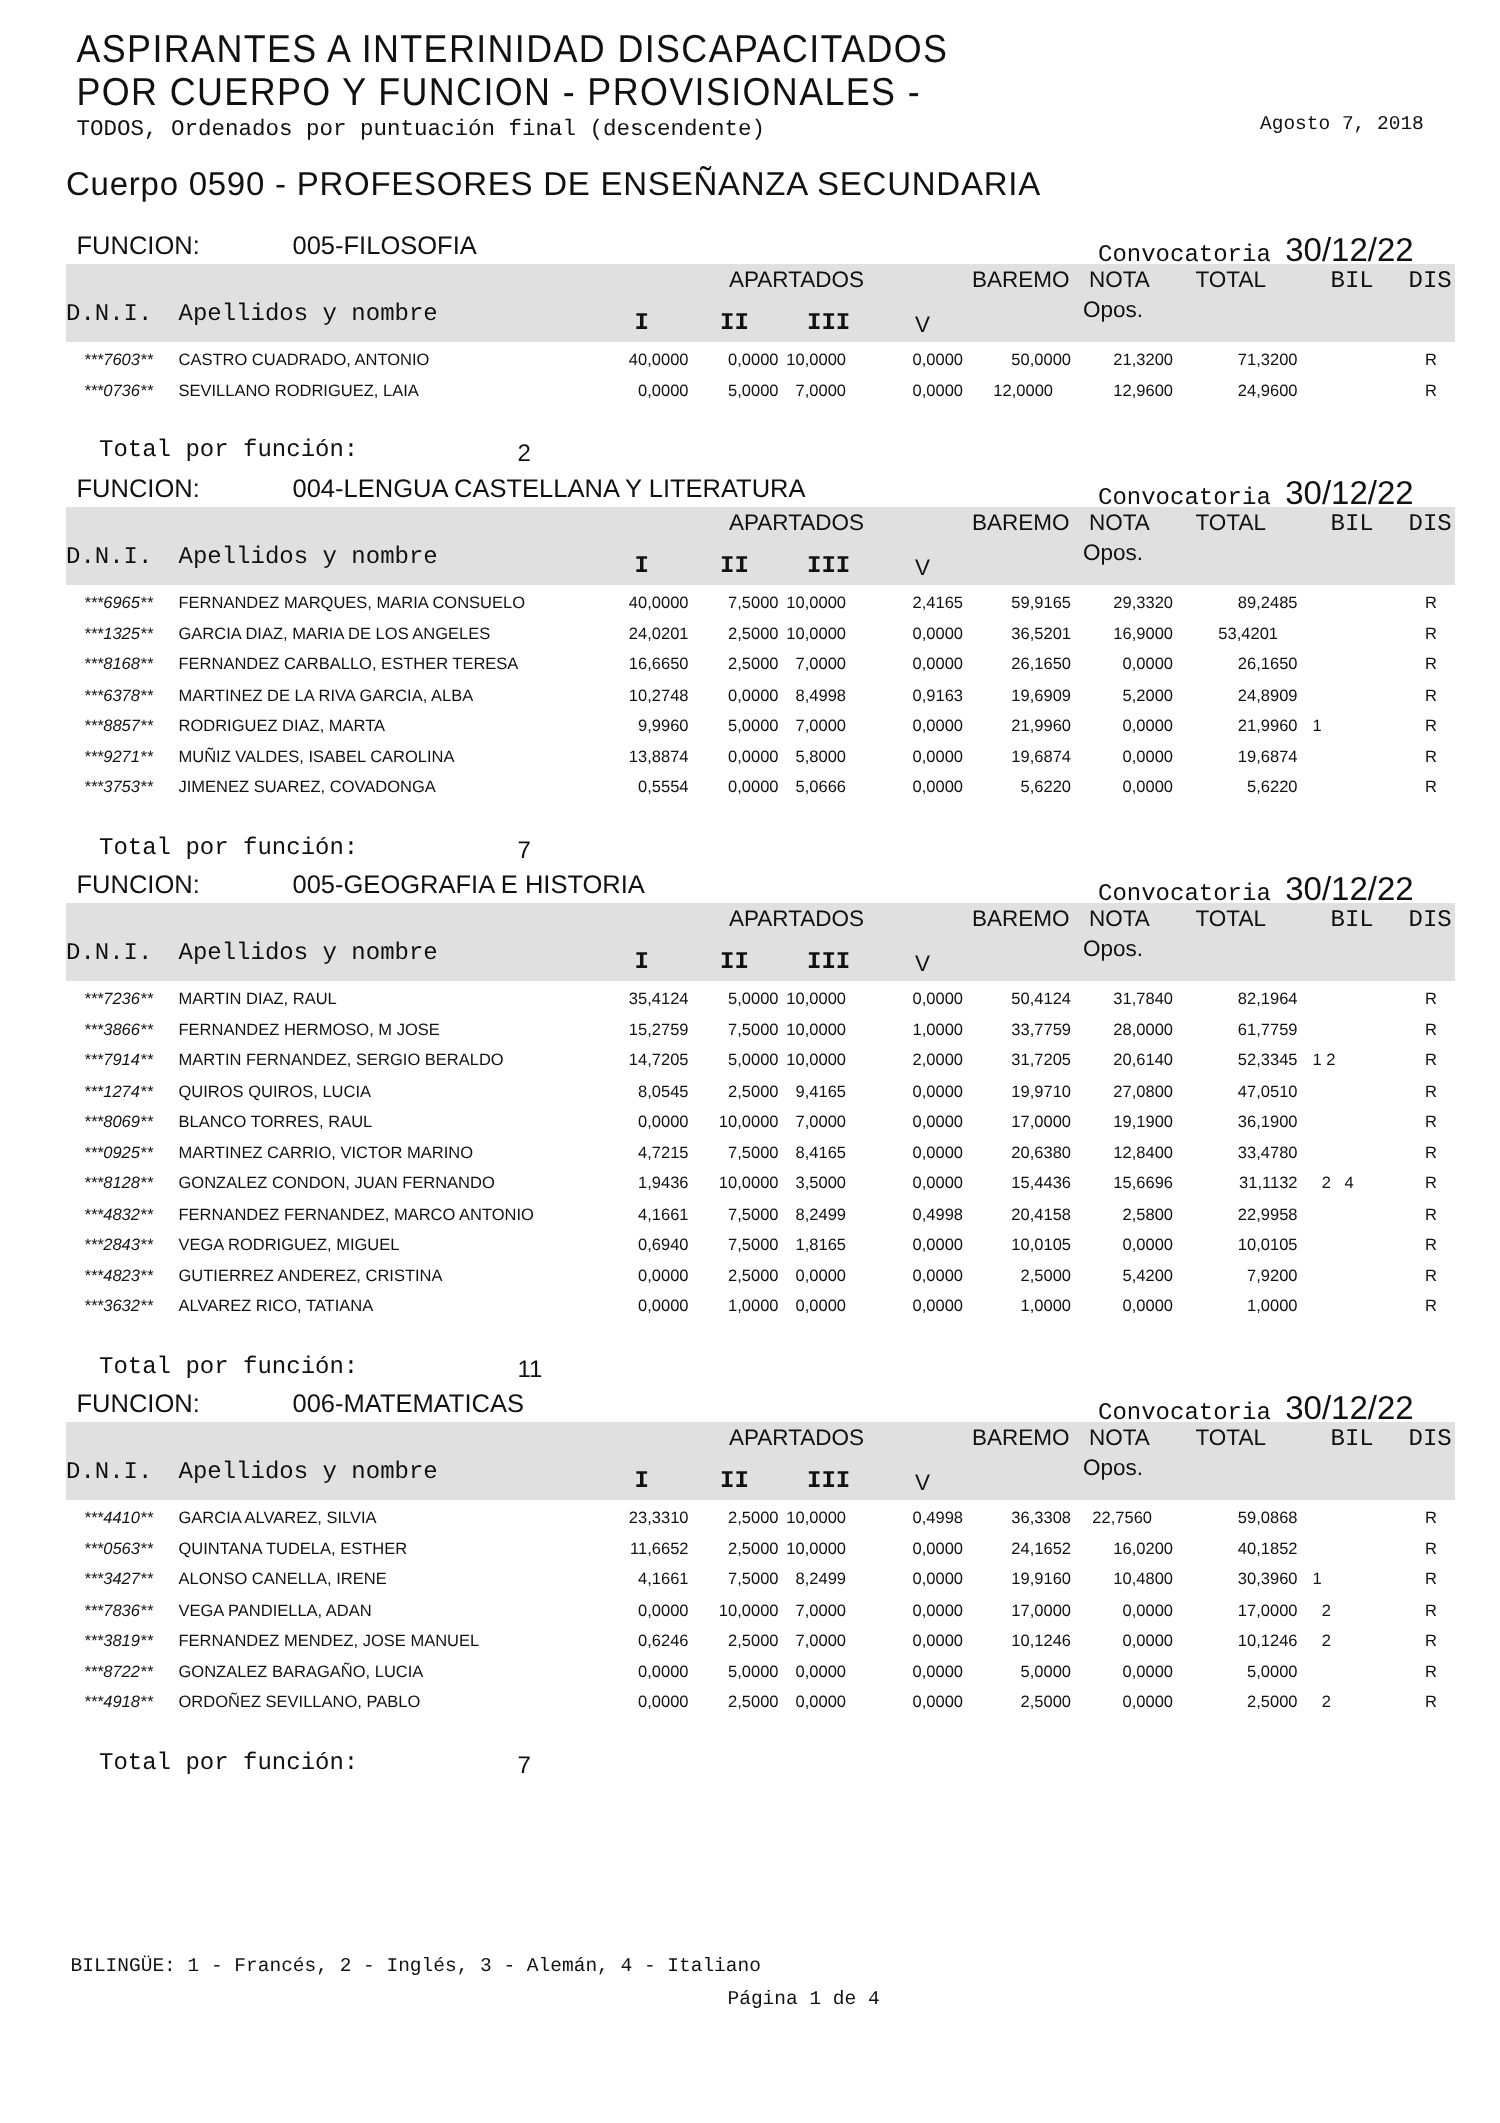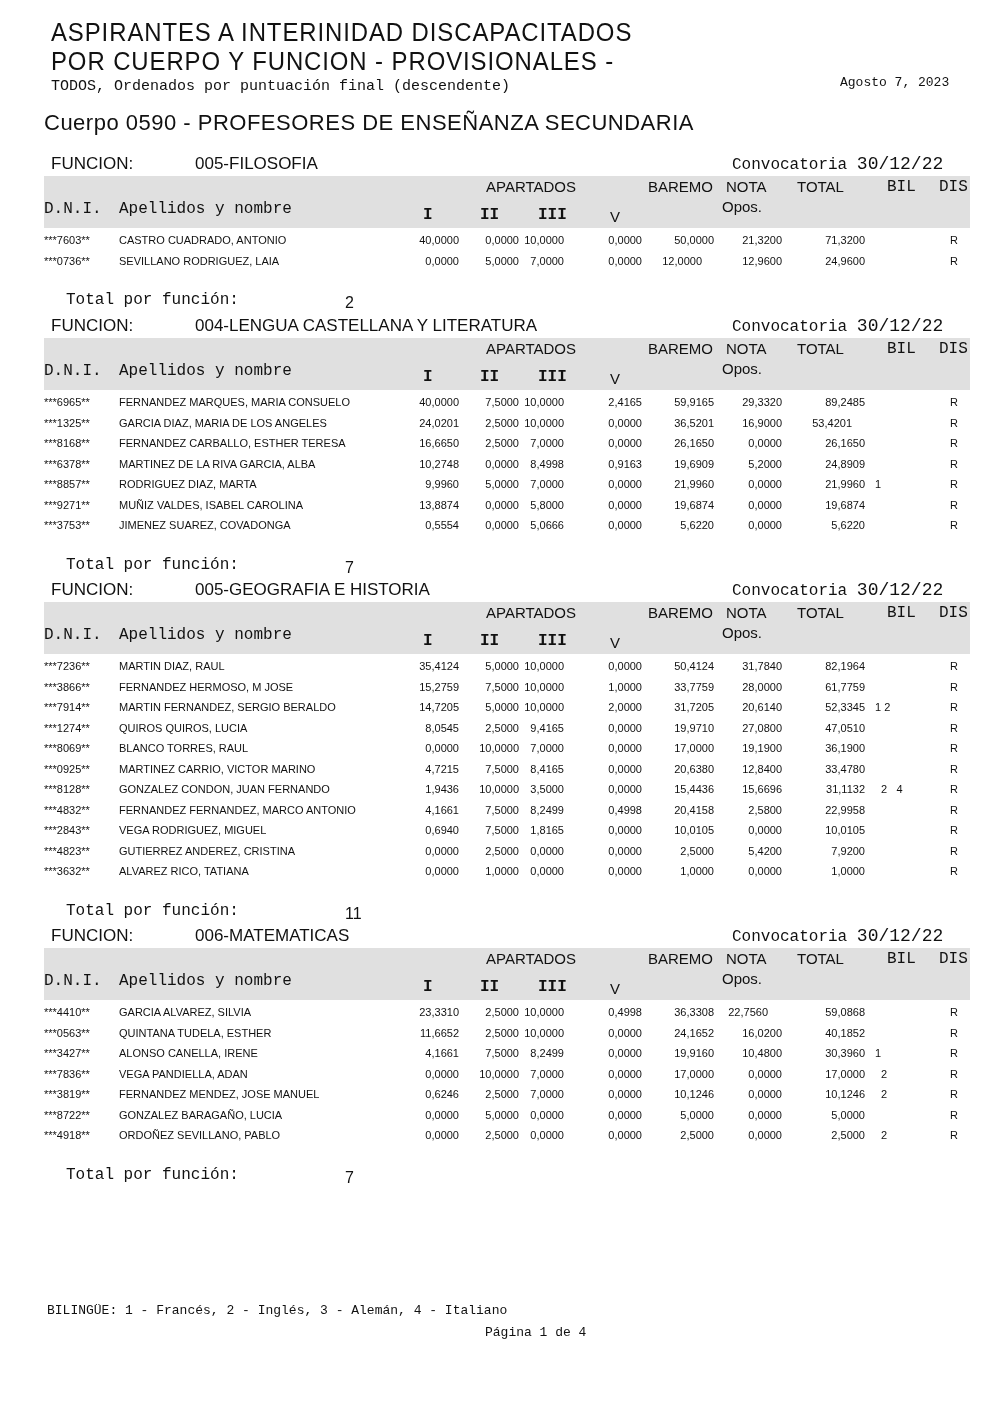--- a/index.html
+++ b/index.html
@@ -9,50 +9,50 @@
   .t1 { top: 17px; }
   .t2 { top: 46px; }
   .subtitle { left: 51px; top: 78px; font-size: 15px; }
   .date { left: 840px; top: 75px; font-size: 13px; }
   .cuerpo { left: 44px; top: 110px; font-family: "Liberation Sans", "DejaVu Sans", sans-serif; font-size: 22px; letter-spacing: 0.5px; }
 
   .section { position: absolute; left: 0; width: 1000px; }
   .func-line { position: absolute; left: 51px; top: 0; font-family: "Liberation Sans", "DejaVu Sans", sans-serif; font-size: 17px; }
   .func-name { position: absolute; left: 195px; top: 0; font-family: "Liberation Sans", "DejaVu Sans", sans-serif; font-size: 17px; }
   .convoc { position: absolute; left: 732px; top: 0; font-size: 16px; }
-  .convoc .cdate { font-family: Liberation Mono, monospace; font-size: 18px; }
+  .convoc .cdate { font-family: Liberation Sans, sans-serif; font-size: 22px; }
 
   .thead { position: absolute; left: 44px; top: 22px; width: 926px; height: 52px; background: #e0e0e0; }
   .th { position: absolute; font-family: "Liberation Sans", "DejaVu Sans", sans-serif; font-size: 15px; white-space: nowrap; }
   .th.mono { font-family: "Liberation Mono", monospace; font-size: 16px; }
 
   .row { position: absolute; left: 44px; width: 930px; height: 20px; font-size: 11px; font-family: "Liberation Sans", "DejaVu Sans", sans-serif; }
   .c { position: absolute; top: 0; white-space: nowrap; }
-  .dni { left: 0; }
+  .dni { left: 12px; font-style: italic; }
   .name { left: 75px; }
   .num { text-align: right; }
   .r1 { right: 515px; }
   .r2 { right: 455px; }
   .r3 { right: 410px; }
   .bil { left: 831px; }
   .dis { left: 906px; }
 
   .totals { position: absolute; left: 66px; font-family: "Liberation Mono", monospace; font-size: 16px; }
   .totals-val { position: absolute; left: 345px; font-family: "Liberation Sans", sans-serif; font-size: 16px; }
 
   .legend { left: 47px; top: 1303px; font-size: 13px; }
   .page { left: 485px; top: 1325px; font-size: 13px; }
 </style>
 </head>
 <body>
 
 <div class="abs title t1">ASPIRANTES A INTERINIDAD DISCAPACITADOS</div>
 <div class="abs title t2">POR CUERPO Y FUNCION - PROVISIONALES -</div>
 <div class="abs subtitle">TODOS, Ordenados por puntuación final (descendente)</div>
-<div class="abs date">Agosto 7, 2023</div>
+<div class="abs date">Agosto 7, 2018</div>
 <div class="abs cuerpo">Cuerpo 0590 - PROFESORES DE ENSEÑANZA SECUNDARIA</div>
 
 <div id="sections">
     <div class="section" style="top: 154px;">
       <span class="func-line">FUNCION:</span>
       <span class="func-name">005-FILOSOFIA</span>
       <span class="convoc"><span>Convocatoria</span> <span class="cdate">30/12/22</span></span>
       <div class="thead">
       <span class="th" style="left:442px;top:2px">APARTADOS</span>
       <span class="th" style="left:604px;top:2px">BAREMO</span>

